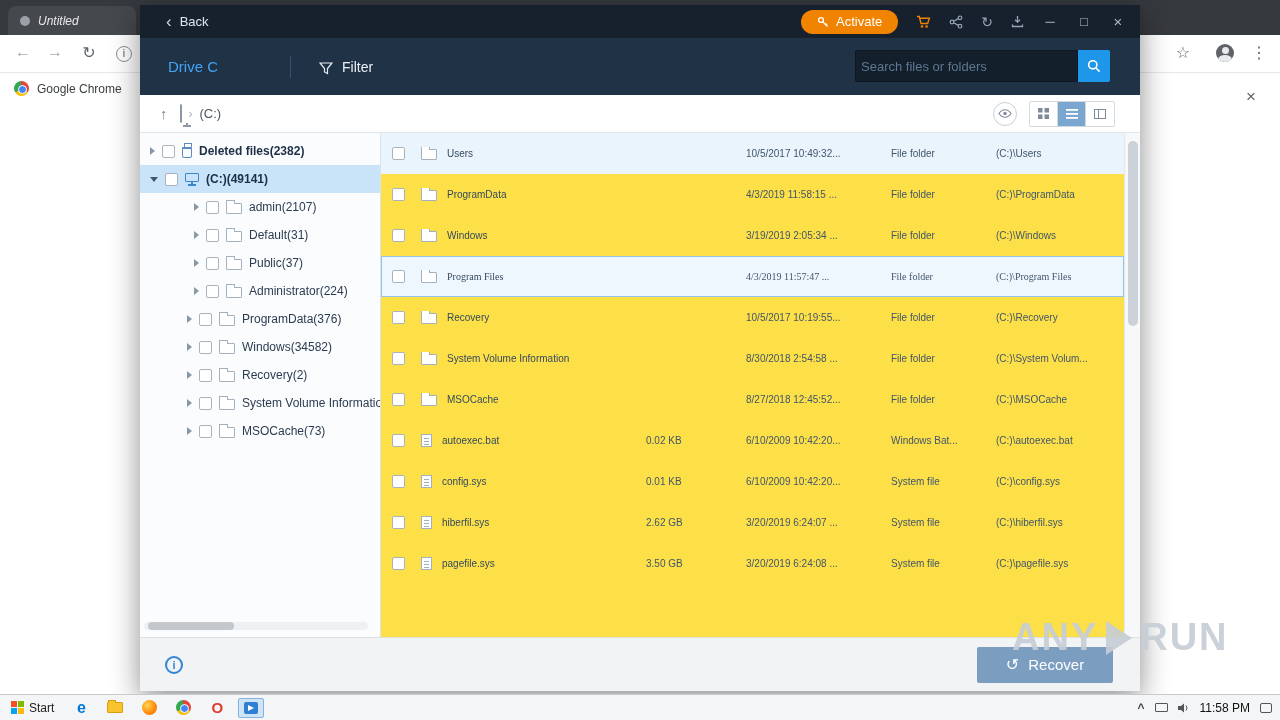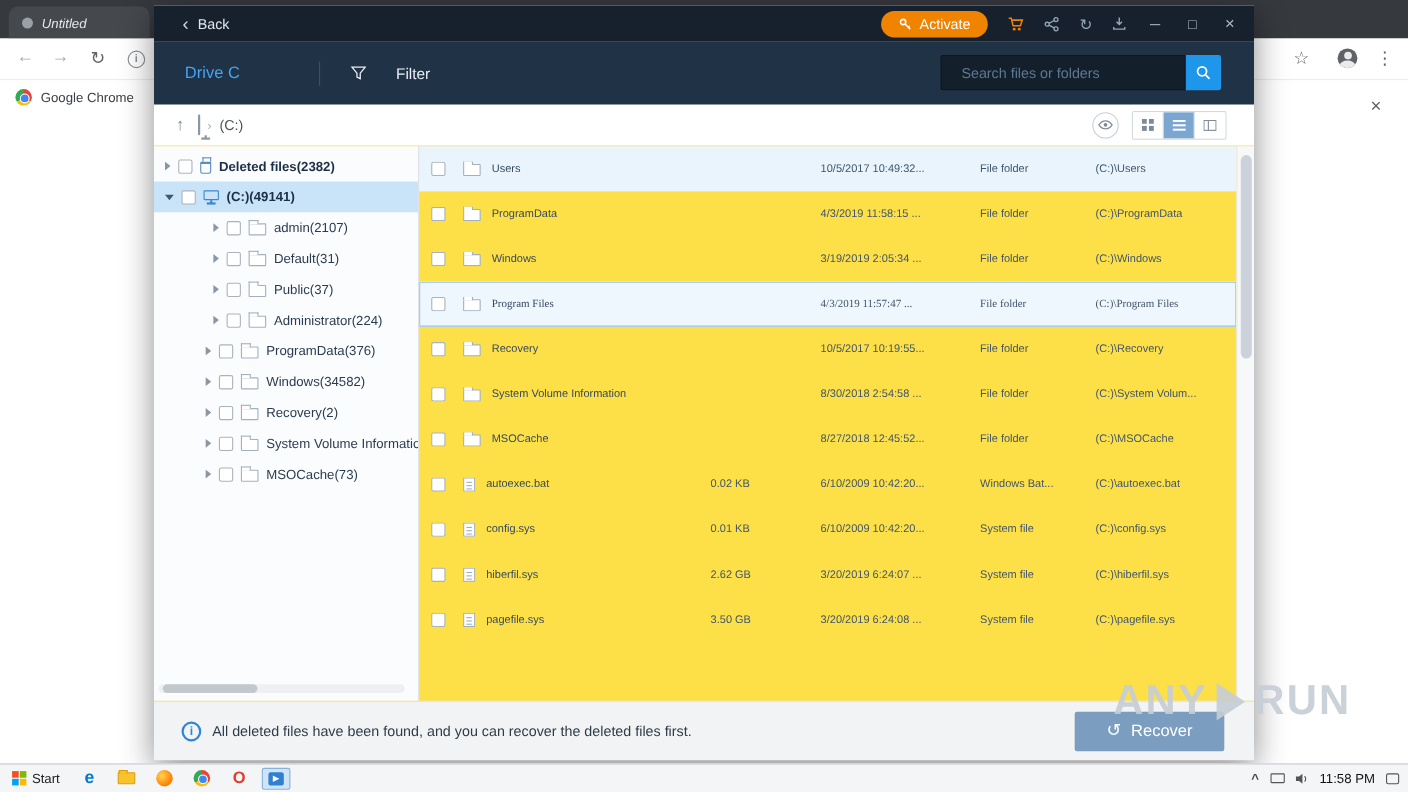--- a/index.html
+++ b/index.html
@@ -38,24 +38,24 @@
   .back-chev { font-size:17px; line-height:1; color:#cfd9e4; }
   .tb-right { margin-left:auto; display:flex; align-items:center; gap:18px; margin-right:14px; }
   .activate-pill { display:flex; align-items:center; gap:7px; background:#f08300; color:#fff; font-size:13px;
     height:24px; padding:0 16px; border-radius:12px; }
   .winctl { color:#aebbc8; font-size:13px; width:16px; text-align:center; }
   .ic-gray { color:#93a5b8; }
 
   .toolbar { height:57px; background:#203246; display:flex; align-items:center; position:relative; }
   .drive-label { margin-left:28px; font-size:15px; color:#41a4f5; }
   .tb-divider { width:1px; height:22px; background:#3b506a; margin-left:72px; }
-  .filter-group { display:flex; align-items:center; gap:27px; margin-left:28px; color:#e9eff5; font-size:14px; }
+  .filter-group { display:flex; align-items:flex-end; gap:9px; margin-left:28px; color:#e9eff5; font-size:14px; }
   .search-group { position:absolute; right:30px; top:12px; display:flex; height:32px; }
   .search-input { width:223px; height:32px; background:#141f2c; border:1px solid #0d1623; color:#c7d4e2;
-    font-size:13px; padding:0 18px; outline:none; border-radius:2px 0 0 2px; font-family:"Liberation Sans",sans-serif; }
+    font-size:13px; padding:0 5px; outline:none; border-radius:2px 0 0 2px; font-family:"Liberation Sans",sans-serif; }
   .search-input::placeholder { color:#5e7891; }
   .search-btn { width:32px; height:32px; background:#1e96ea; display:flex; align-items:center; justify-content:center; border-radius:0 2px 2px 0; }
 
   .breadcrumb { height:38px; background:#fff; border-bottom:1px solid #e3e6e9; display:flex; align-items:center; color:#7d8a97; }
   .bc-up { margin-left:20px; font-size:15px; color:#7d8a97; }
   .bc-sep { margin:0 7px; font-size:12px; color:#a8b2bb; }
   .bc-path { font-size:13px; color:#4a5560; }
   .view-group { margin-left:auto; margin-right:25px; display:flex; align-items:center; gap:12px; }
   .eye-btn { width:24px; height:24px; border:1px solid #c9cfd5; border-radius:50%; display:flex; align-items:center; justify-content:center; }
   .seg { display:flex; border:1px solid #d4d9de; border-radius:2px; overflow:hidden; }
@@ -492,21 +492,20 @@
           </div>
       </div>
 
       <div class="vscroll">
         <span class="vthumb"></span>
       </div>
     </div>
 
     <div class="statusbar">
       <span class="info-ic">i</span>
-      <span class="status-msg">All deleted files have been found, and you can recover the deleted files first.</span>
       <span class="recover-btn">
         <span class="recover-ic">↺</span>
         <span>Recover</span>
       </span>
     </div>
   </div>
 
   <div class="watermark">
     <span>ANY</span>
     <span class="wm-logo"></span>

